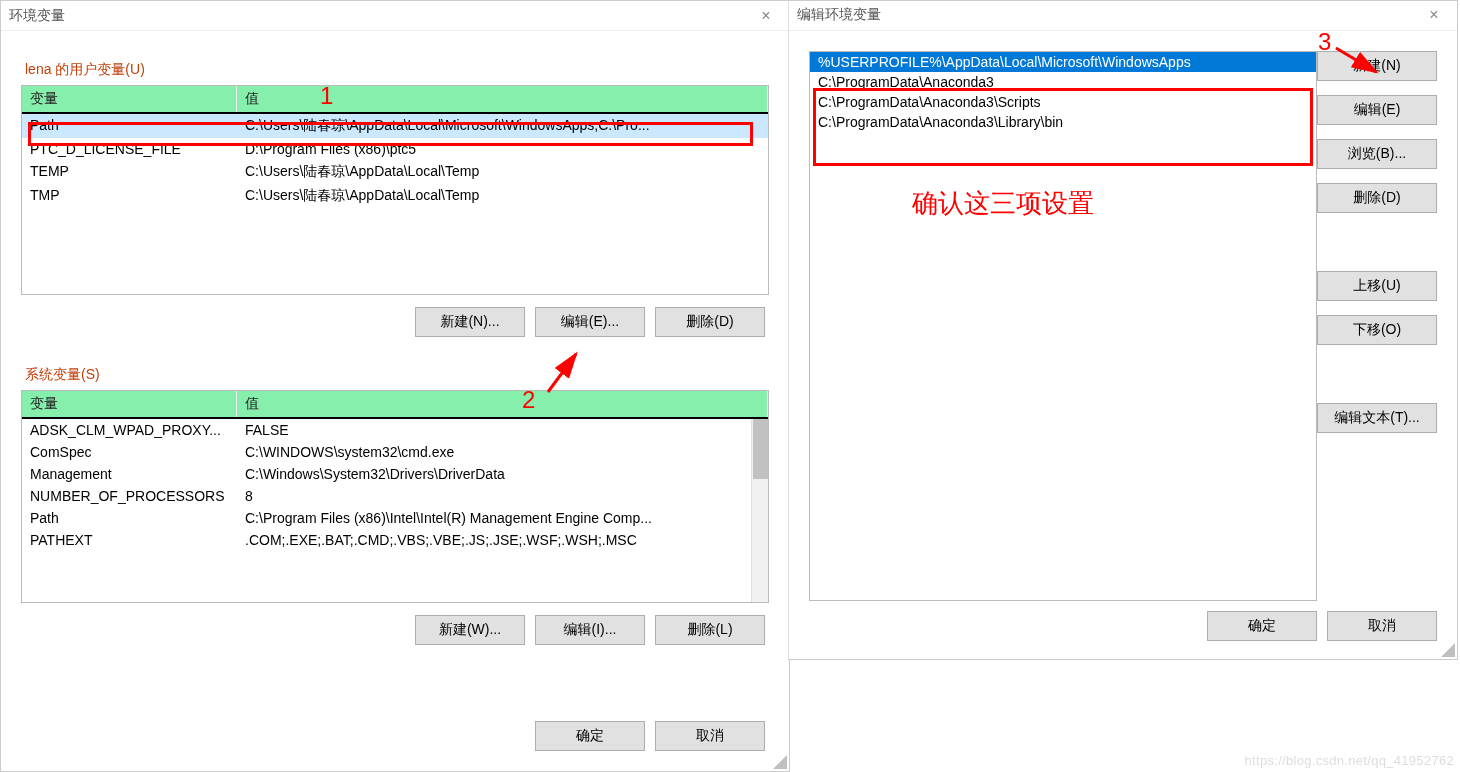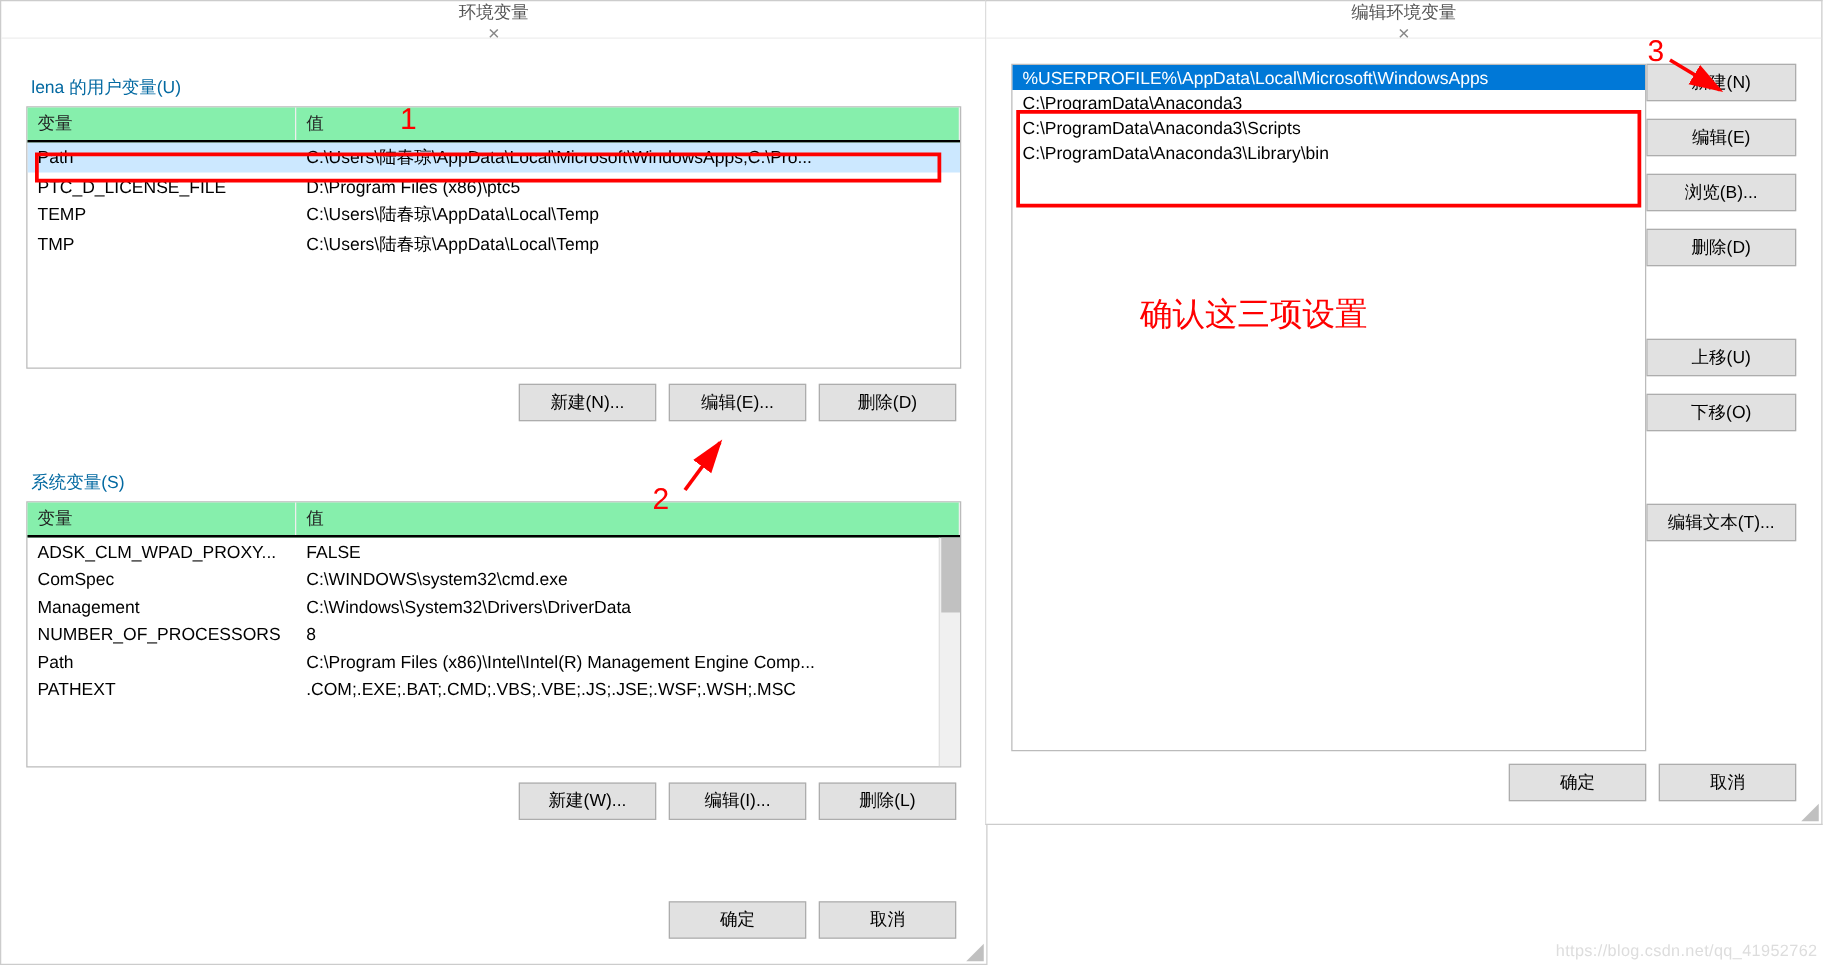--- a/index.html
+++ b/index.html
@@ -1,23 +1,23 @@
 <!DOCTYPE html>
 <html><head>
 <meta charset="utf-8">
 <style>
   * { box-sizing: border-box; margin: 0; padding: 0; font-family: "Microsoft YaHei", "Segoe UI", sans-serif; font-size: 14px; }
   body { width: 1460px; height: 772px; background: #fff; position: relative; overflow: hidden; }
   .dlg { position: absolute; background: #fff; border: 1px solid #ccc; display: flex; flex-direction: column; }
   .dlg-left { left: 0; top: 0; width: 790px; height: 772px; }
   .dlg-right { left: 788px; top: 0; width: 670px; height: 660px; border-left: 1px solid #ddd; }
-  .titlebar { height: 30px; display: flex; align-items: center; justify-content: space-between; padding: 0 8px; color: #555; border-bottom: 1px solid #eee; flex-direction: column; }
+  .titlebar { height: 30px; display: flex; align-items: center; justify-content: space-between; padding: 0 8px; color: #555; border-bottom: 1px solid #eee; }
   .titlebar .close { width: 30px; text-align: center; color: #888; font-size: 16px; cursor: pointer; }
   .content { padding: 20px 20px 10px 20px; flex: 1; position: relative; }
-  .section-label { margin: 10px 0 6px 4px; color: #0369a1; }
+  .section-label { margin: 10px 0 6px 4px; color: #c2410c; }
   .listbox { border: 1px solid #bbb; background: #fff; position: relative; }
   .listbox.user { height: 210px; }
   .listbox.sys { height: 213px; margin-top: 4px; }
   .lb-header { display: flex; border-bottom: 2px solid #000000; background: #86efac; }
   .lb-header .col { padding: 4px 8px; color: #222; border-right: 1px solid #eee; }
   .col-var { width: 215px; flex-shrink: 0; }
   .col-val { flex: 1; }
   .lb-body { overflow: hidden; height: calc(100% - 28px); position: relative; }
   .lb-row { display: flex; padding: 2px 0; }
   .lb-row .cell { padding: 1px 8px; white-space: nowrap; overflow: hidden; text-overflow: ellipsis; }
@@ -79,21 +79,21 @@
         </div>
       </div>
     </div>
 
     <div class="btn-row">
       <div class="btn">新建(N)...</div>
       <div class="btn">编辑(E)...</div>
       <div class="btn">删除(D)</div>
     </div>
 
-    <div class="section-label" style="margin-top:34px">系统变量(S)</div>
+    <div class="section-label" style="margin-top:23px">系统变量(S)</div>
 
     <div class="listbox sys">
       <div class="lb-header">
         <div class="col col-var">变量</div>
         <div class="col col-val">值</div>
       </div>
       <div class="lb-body">
         <div class="lb-row">
           <div class="cell col-var">ADSK_CLM_WPAD_PROXY...</div>
           <div class="cell col-val">FALSE</div>
@@ -167,21 +167,21 @@
   </div>
   <div class="resize-grip"></div>
 </div>
 
 <div class="red-box" style="left:28px; top:122px; width:725px; height:24px;"></div>
 <div class="red-box" style="left:813px; top:88px; width:500px; height:78px;"></div>
 
 <div class="anno anno-text" style="left:320px; top:82px;">1</div>
 <div class="anno anno-text" style="left:522px; top:386px;">2</div>
 <div class="anno anno-text" style="left:1318px; top:28px;">3</div>
-<div class="anno anno-text" style="left:912px; top:186px; font-size:26px;margin-top:48px;">确认这三项设置</div>
+<div class="anno anno-text" style="left:912px; top:186px; font-size:26px;">确认这三项设置</div>
 
 <svg class="anno" style="left:540px; top:348px;" width="60" height="50">
   <defs>
       <marker id="ah2" markerWidth="10" markerHeight="10" refX="8" refY="3" orient="auto">
         <path d="M0,0 L0,6 L9,3 z" fill="#ff0000"></path>
       </marker>
     </defs>
   <line x1="8" y1="44" x2="36" y2="6" stroke="#ff0000" stroke-width="3" marker-end="url(#ah2)"></line>
 </svg>
 

